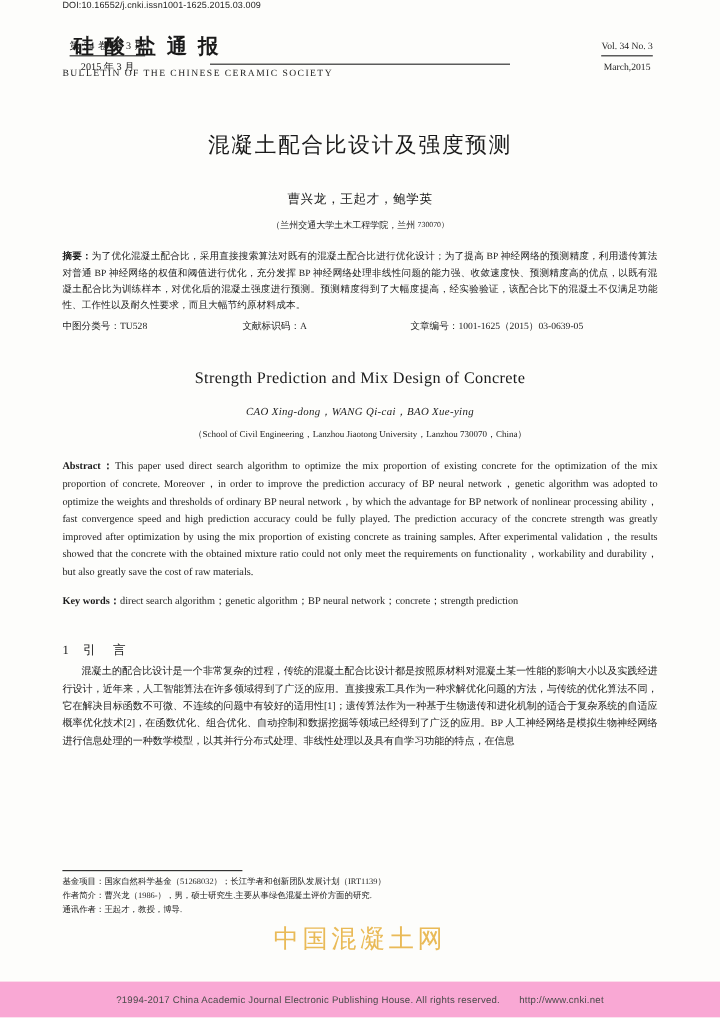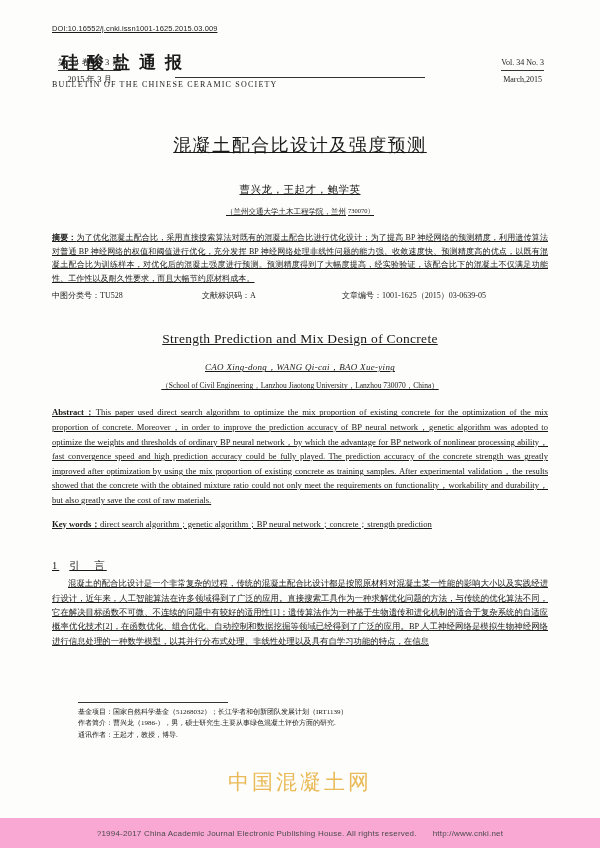--- a/index.html
+++ b/index.html
@@ -14,22 +14,21 @@
     color: #1a1a1a;
     position: relative;
     overflow: hidden;
   }
   .page {
     position: absolute;
     top: 0; left: 0;
     width: 600px;
     height: 848px;
     box-sizing: border-box;
-    padding: 24px 52px 0 52px;
-    text-decoration: underline;
+    padding: 0 52px 0 52px;
   }
   .doi {
     font-size: 7.5px;
     font-family: "Liberation Sans", sans-serif;
     color: #222;
     letter-spacing: 0.1px;
     margin-bottom: 18px;
   }
 
   
@@ -181,22 +180,21 @@
     text-justify: inter-ideograph;
     margin-top: 4px;
     text-indent: 16px;
   }
 
   
   .fn-wrap {
     position: absolute;
     left: 52px;
     right: 52px;
-    bottom: 107px;
-    margin-left: 26px;
+    bottom: 84px;
   }
   .fn-rule {
     width: 150px;
     border-top: 0.8px solid #333;
     margin-bottom: 4px;
   }
   .fn {
     font-size: 7px;
     line-height: 11.5px;
     color: #1a1a1a;

